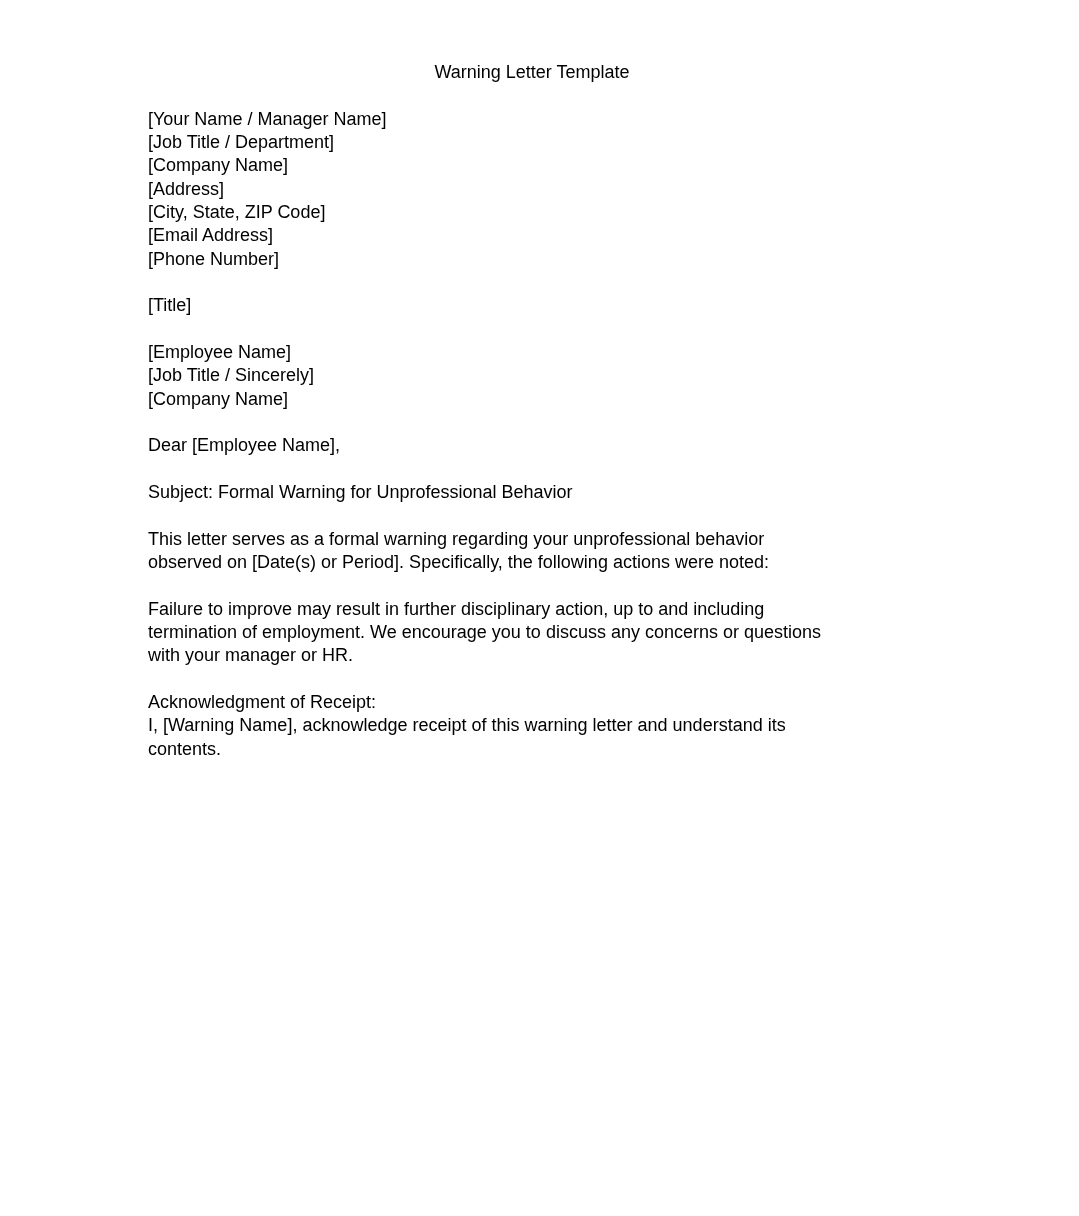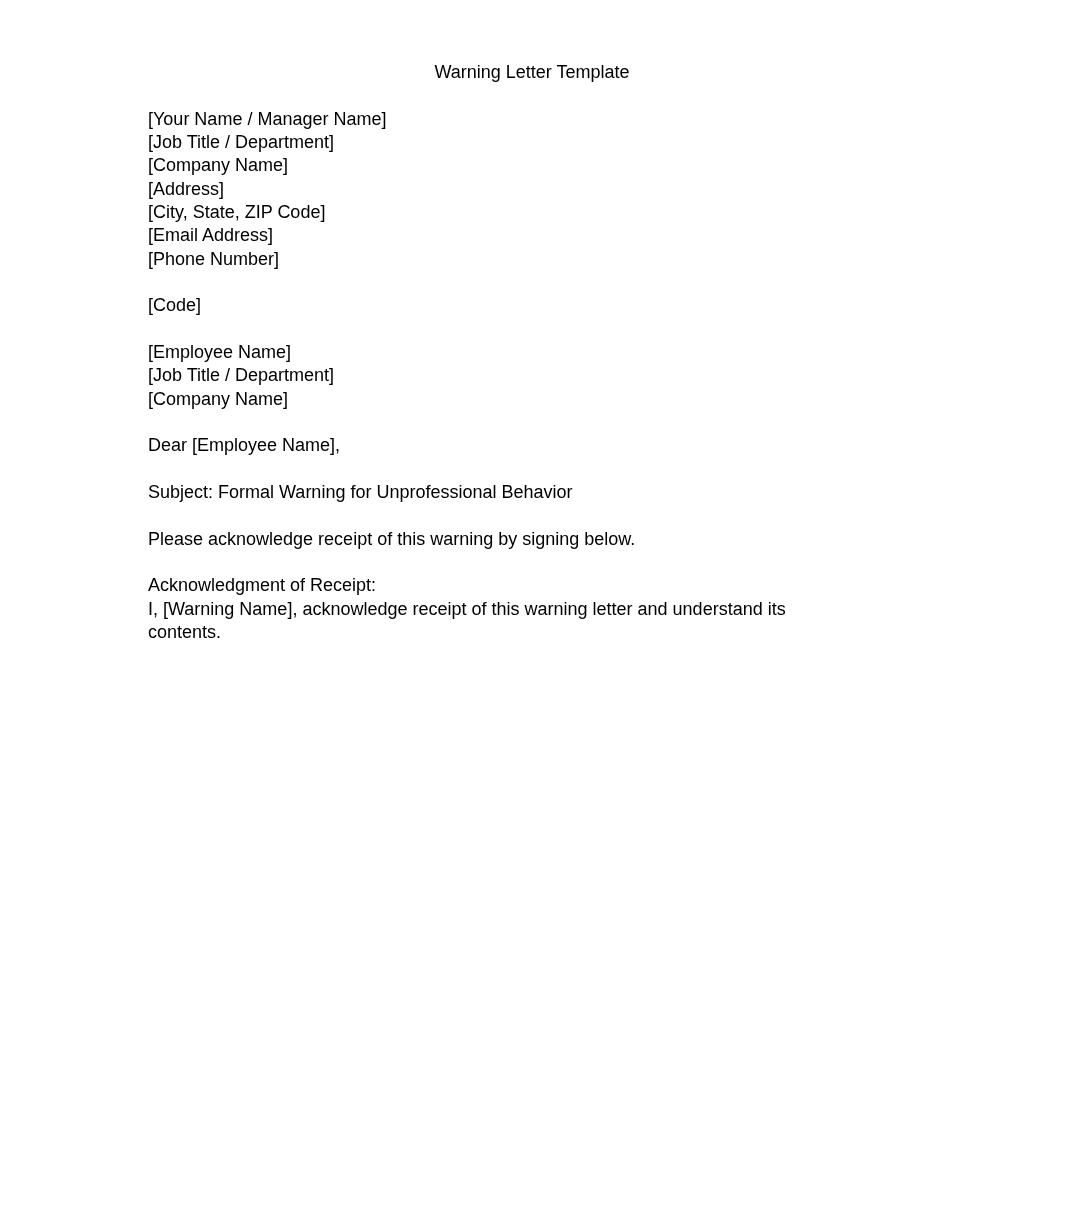--- a/index.html
+++ b/index.html
@@ -34,23 +34,27 @@
 
 <div class="page">
   <div class="block doc-title">Warning Letter Template</div>
   <div class="block">[Your Name / Manager Name]
 [Job Title / Department]
 [Company Name]
 [Address]
 [City, State, ZIP Code]
 [Email Address]
 [Phone Number]</div>
-  <div class="block">[Code]</div>
+  <div class="block">[Title]</div>
   <div class="block">[Employee Name]
-[Job Title / Department]
+[Job Title / Sincerely]
 [Company Name]</div>
   <div class="block">Dear [Employee Name],</div>
   <div class="block">Subject: Formal Warning for Unprofessional Behavior</div>
-  <div class="block">Please acknowledge receipt of this warning by signing below.</div>
+  <div class="block">This letter serves as a formal warning regarding your unprofessional behavior
+observed on [Date(s) or Period]. Specifically, the following actions were noted:</div>
+  <div class="block">Failure to improve may result in further disciplinary action, up to and including
+termination of employment. We encourage you to discuss any concerns or questions
+with your manager or HR.</div>
   <div class="block">Acknowledgment of Receipt:
 I, [Warning Name], acknowledge receipt of this warning letter and understand its
 contents.</div>
 </div>
 
 </body></html>

